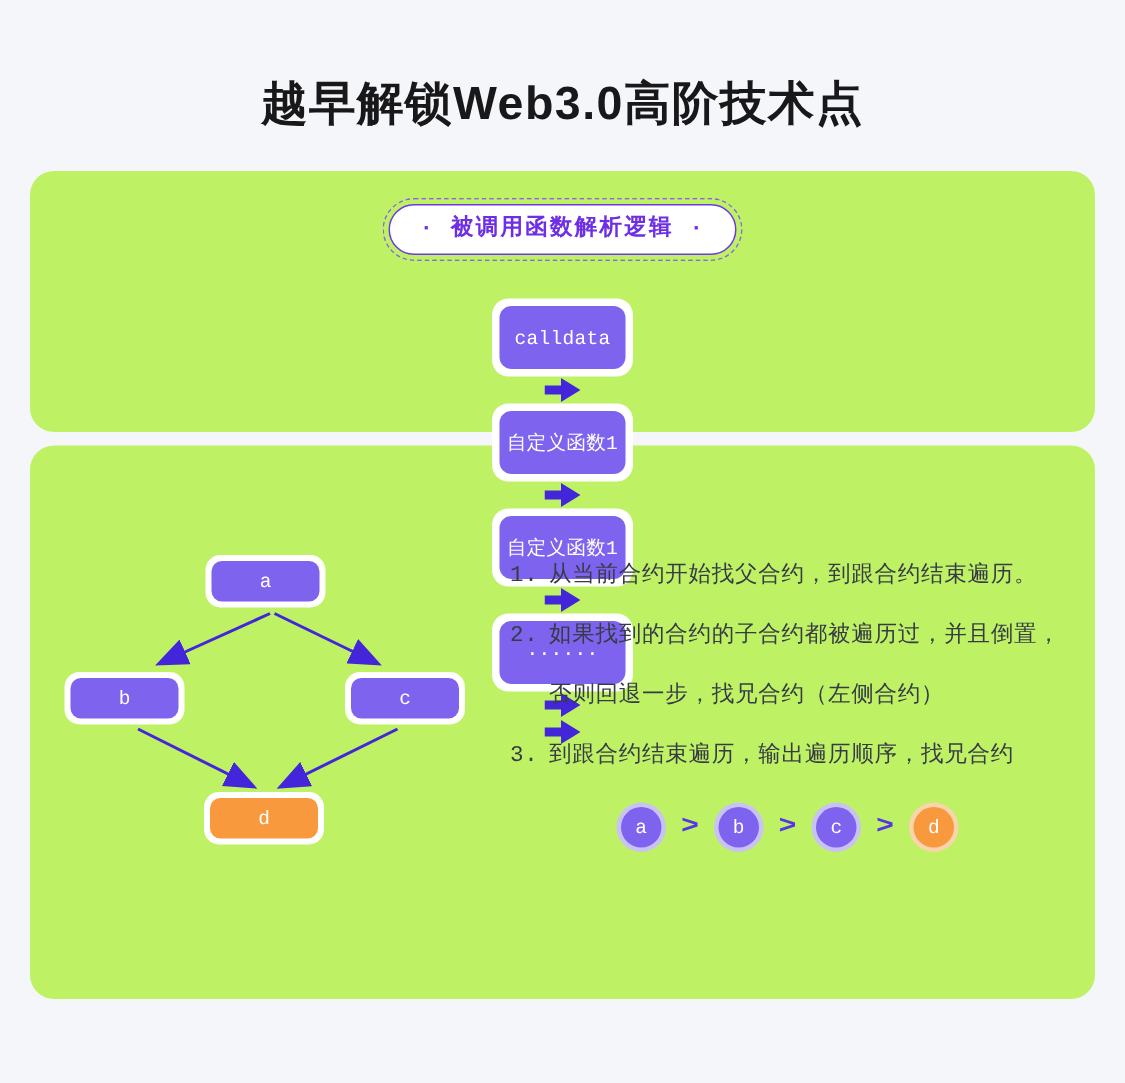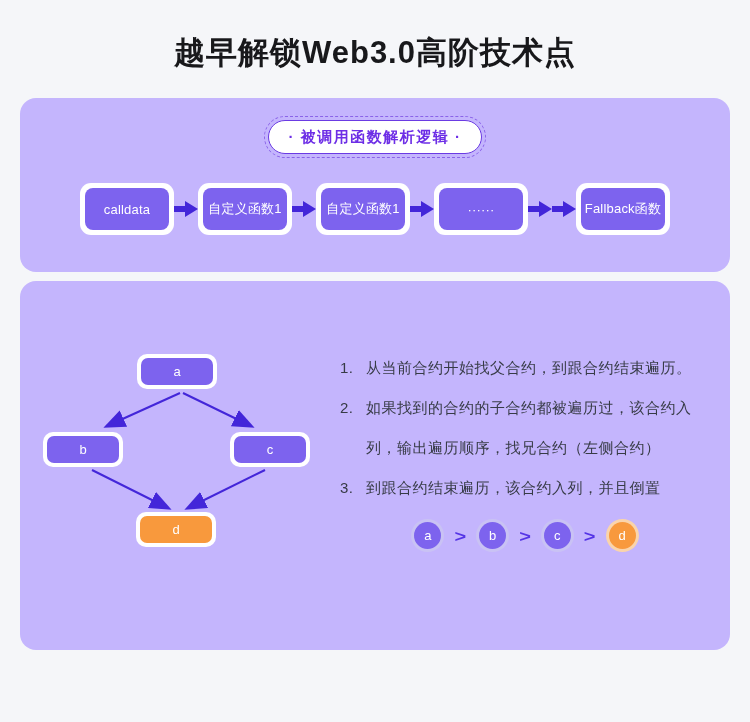--- a/index.html
+++ b/index.html
@@ -3,39 +3,40 @@
 <meta charset="utf-8">
 <style>
   * { margin:0; padding:0; box-sizing:border-box; }
   html,body { width:750px; }
   body {
     height:722px;
     background:#F5F6F9;
     font-family:"Liberation Sans","DejaVu Sans",sans-serif;
     overflow:hidden;
   }
-  .page { width:750px; height:536px; padding-top:28px;border-radius:28px; }
+  .page { width:750px; height:536px; padding-top:44px;border-radius:28px; }
 
   
   .title {
     text-align:center;
     font-size:31px;
     font-weight:700;
     color:#18181B;
     line-height:50px;
     letter-spacing:1px;
     margin-bottom:20px;
   }
 
   
   .card {
     width:710px;
     margin:0 auto;
-    background:#c4b5fd;
+    background:#bef264;
     border-radius:16px;
+    font-family:Liberation Mono, monospace;
   }
   .card1 { height:174px; padding-top:22px; margin-bottom:9px; }
   .card2 { height:369px; padding-top:25px; }
 
   
   .badge-wrap { display:flex; justify-content:center; }
   .badge {
     background:#FFFFFF;
     border:1.5px solid #6B3BE3;
     outline:1px dashed #8A63E8;
@@ -49,20 +50,21 @@
     line-height:18px;
   }
 
   
   .flow-row {
     margin-top:29px;
     padding:0 11px 0 11px;
     display:flex;
     align-items:center;
     justify-content:center;
+    flex-direction:column;
   }
   .flow-node {
     background:#FFFFFF;
     border-radius:11px;
     padding:5px;
     flex:0 0 auto;
   }
   .flow-node-inner {
     width:84px;
     height:42px;
@@ -197,23 +199,20 @@
       <span class="flow-arrow">
         <svg width="24" height="18" viewBox="0 0 24 18">
             <path d="M0 6 h11 v-5 l13 8 -13 8 v-5 h-11 z" fill="#4326D9"></path>
           </svg>
       </span>
       <span class="flow-arrow">
         <svg width="24" height="18" viewBox="0 0 24 18">
             <path d="M0 6 h11 v-5 l13 8 -13 8 v-5 h-11 z" fill="#4326D9"></path>
           </svg>
       </span>
-      <div class="flow-node">
-        <div class="flow-node-inner">Fallback函数</div>
-      </div>
     </div>
   </div>
 
   <div class="card card2">
 
     <div class="card2-content">
 
       <div class="tree">
         <svg class="tree-svg" width="300" height="225" viewBox="0 0 300 225">
           <defs>
@@ -241,25 +240,25 @@
       </div>
 
       <div class="right-col">
         <div class="steps">
           <div class="step">
             <span class="step-num">1.</span>
             <span class="step-text">从当前合约开始找父合约，到跟合约结束遍历。</span>
           </div>
           <div class="step">
             <span class="step-num">2.</span>
-            <span class="step-text">如果找到的合约的子合约都被遍历过，该合约入列，输出遍历顺序，找兄合约（左侧合约）</span>
+            <span class="step-text">如果找到的合约的子合约都被遍历过，并且倒置，否则回退一步，找兄合约（左侧合约）</span>
           </div>
           <div class="step">
             <span class="step-num">3.</span>
-            <span class="step-text">到跟合约结束遍历，该合约入列，并且倒置</span>
+            <span class="step-text">到跟合约结束遍历，输出遍历顺序，找兄合约</span>
           </div>
         </div>
 
         <div class="sequence">
           <div class="seq-circle">a</div>
           <span class="seq-chevron">&gt;</span>
           <div class="seq-circle">b</div>
           <span class="seq-chevron">&gt;</span>
           <div class="seq-circle">c</div>
           <span class="seq-chevron">&gt;</span>

